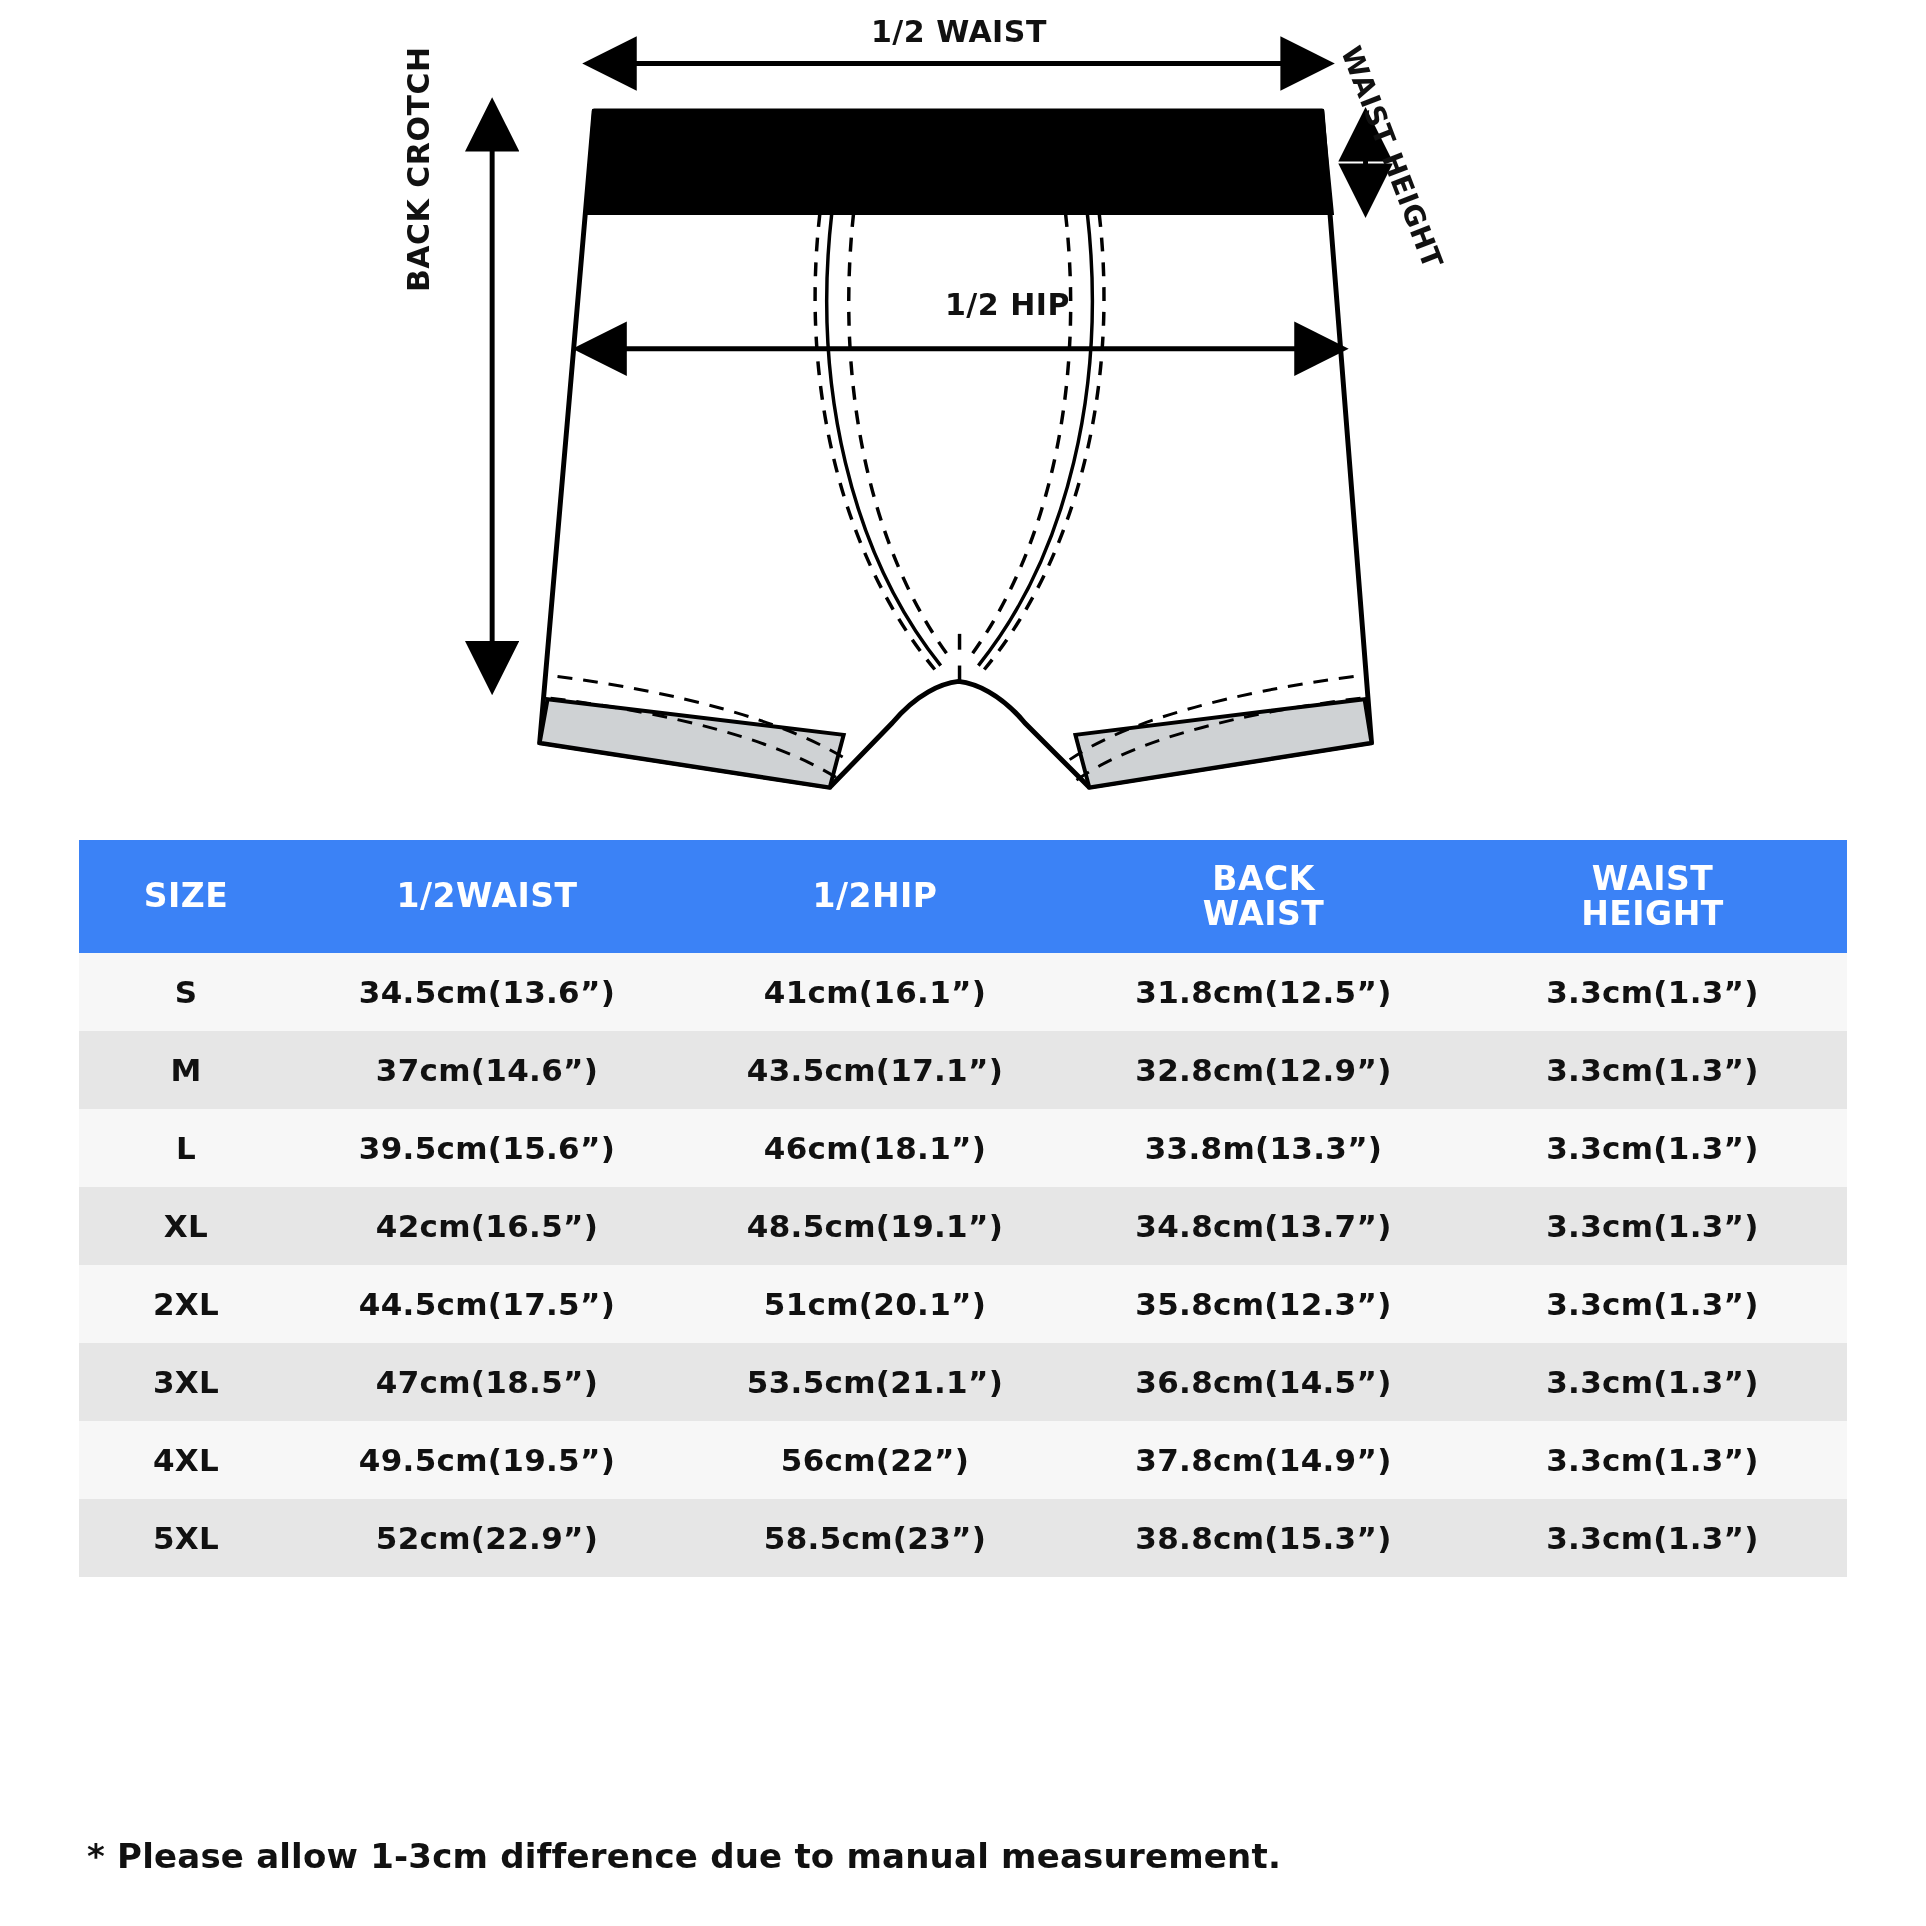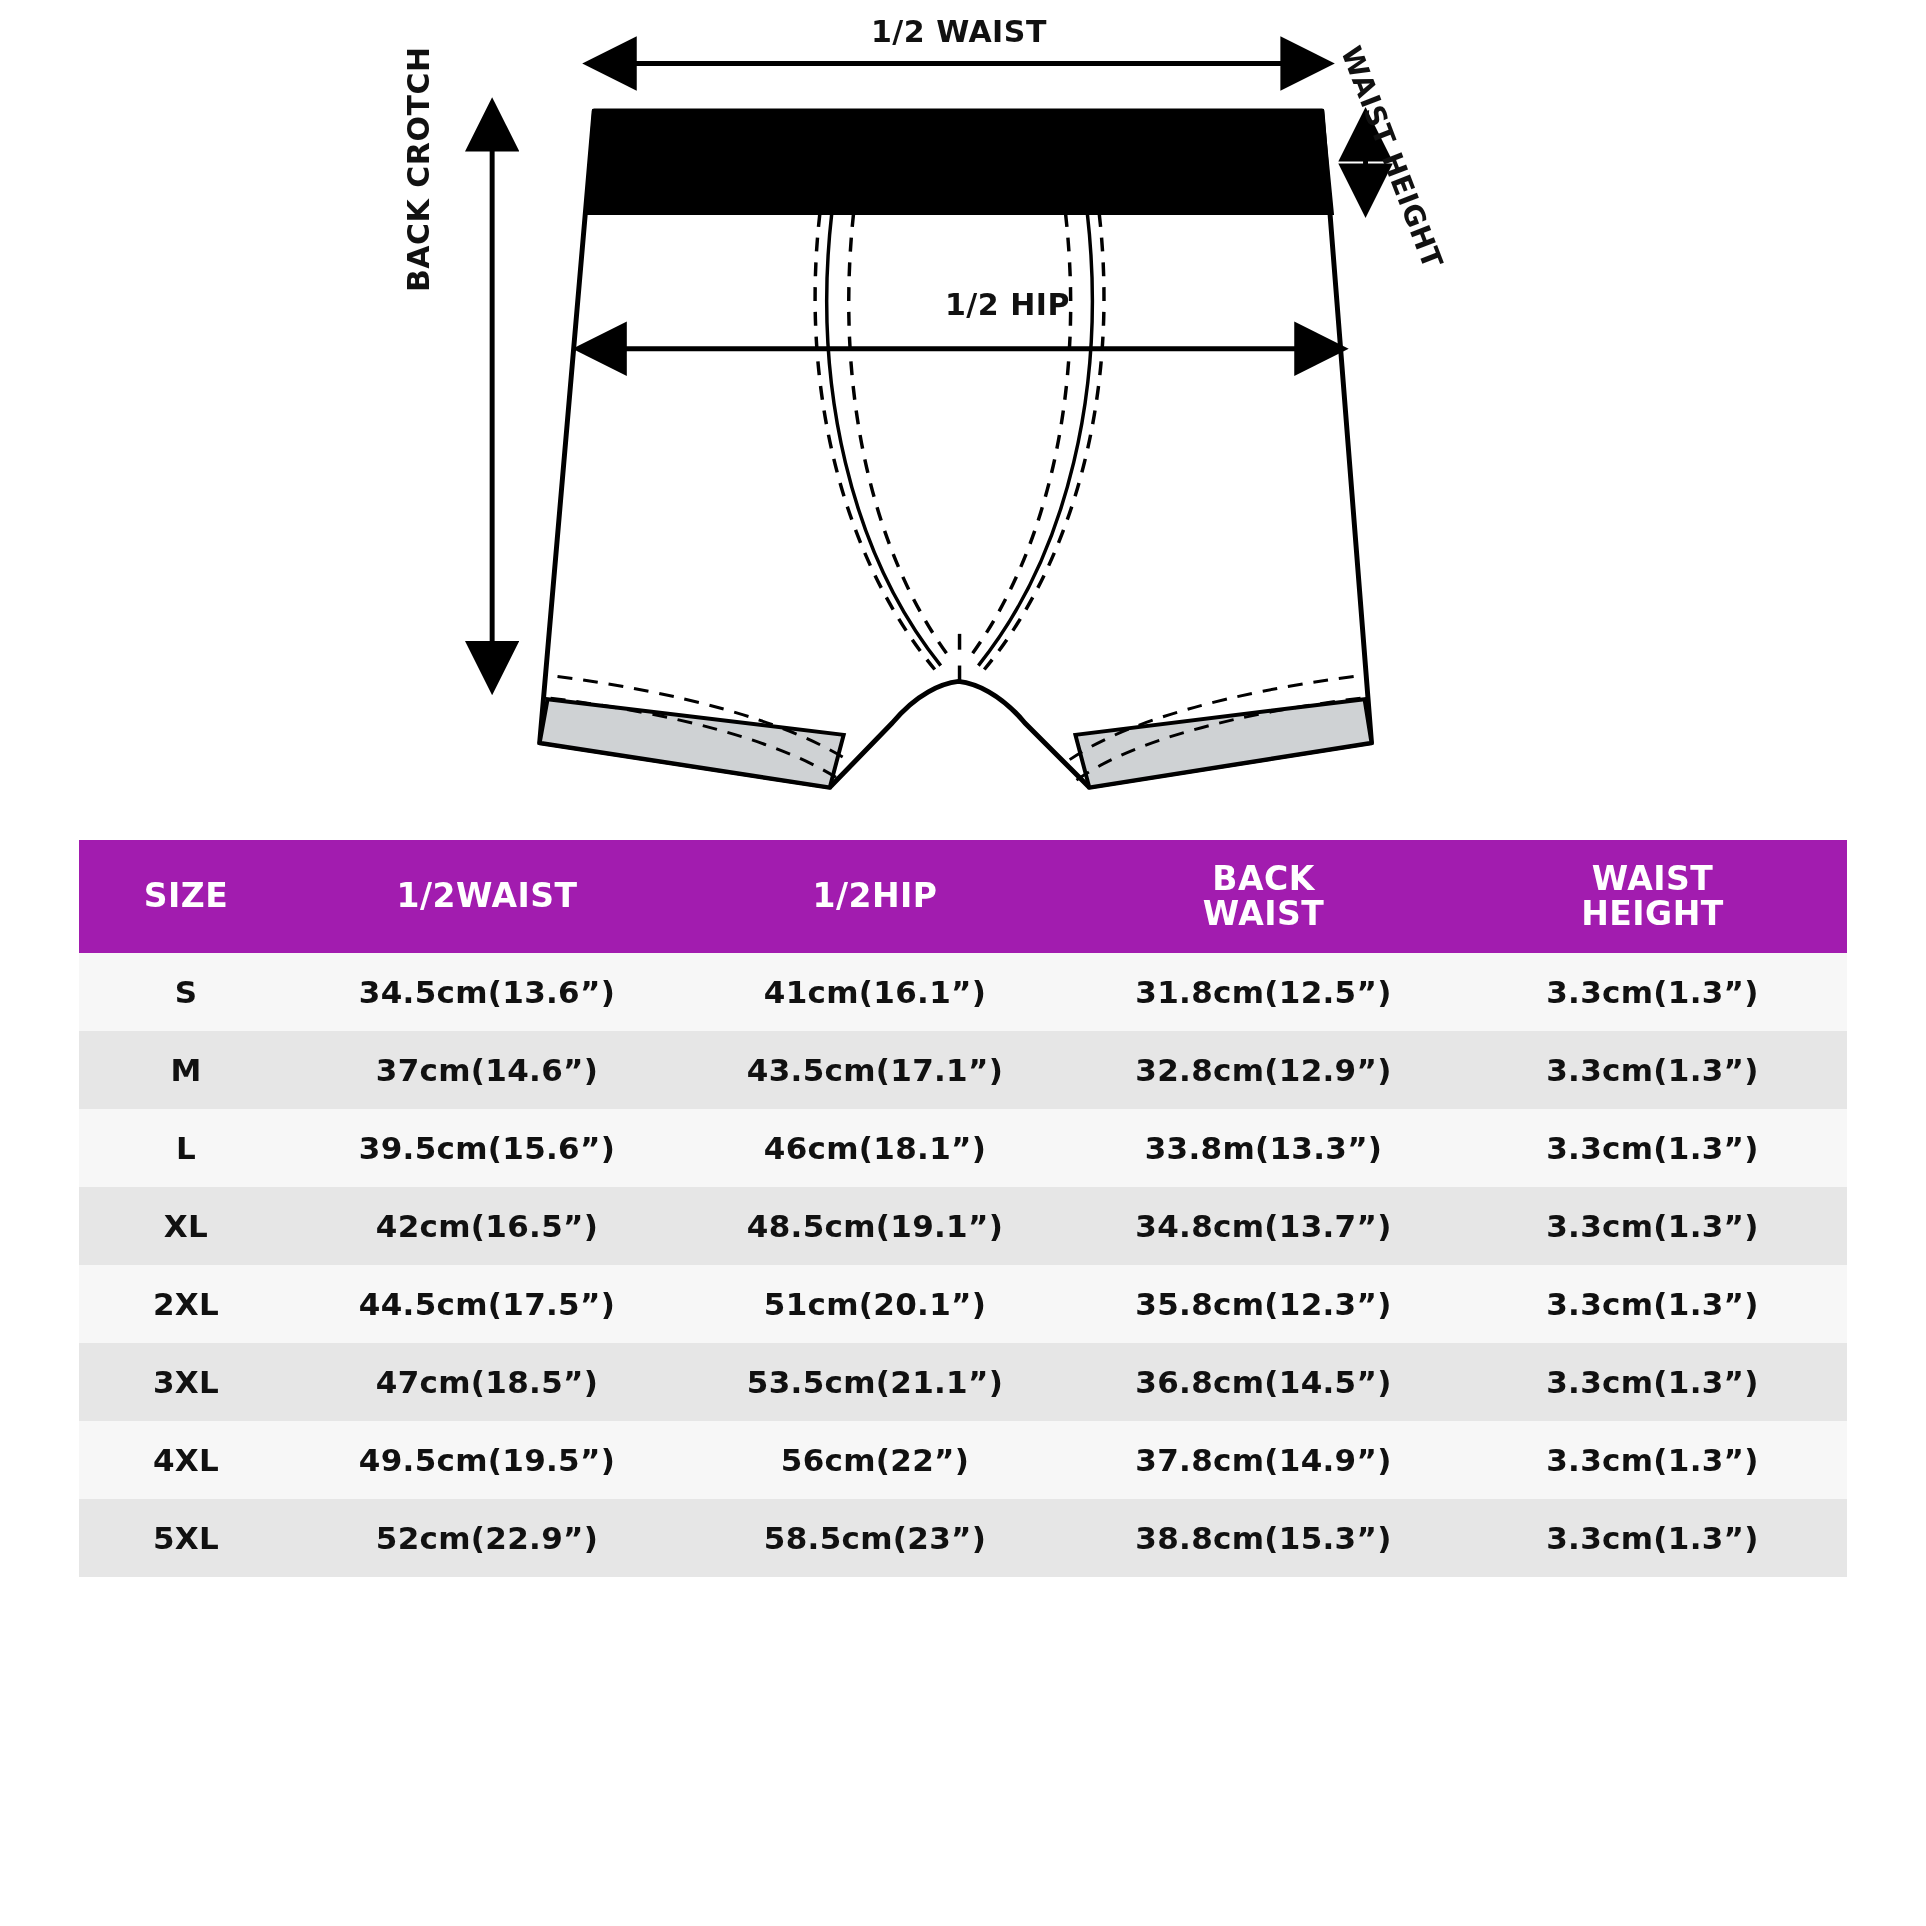--- a/index.html
+++ b/index.html
@@ -71,21 +71,21 @@
     left: 79px;
     top: 840px;
     width: 1768px;
   }
   table.size-table {
     border-collapse: collapse;
     width: 1768px;
     table-layout: fixed;
   }
   table.size-table thead th {
-    background: #a21caf;
+    background: #3b82f6;
     color: #ffffff;
     font-size: 33px;
     font-weight: 700;
     padding: 22px 4px;
     text-align: center;
     line-height: 1.05;
     letter-spacing: 0.5px;
   }
   table.size-table tbody td {
     font-size: 31px;
@@ -276,15 +276,16 @@
           <td>5XL</td>
           <td>52cm(22.9”)</td>
           <td>58.5cm(23”)</td>
           <td>38.8cm(15.3”)</td>
           <td>3.3cm(1.3”)</td>
         </tr>
       </tbody>
     </table>
   </div>
 
+  <div class="footnote">* Please allow 1-3cm difference due to manual measurement.</div>
 
 </div>
 
 
 </body></html>

